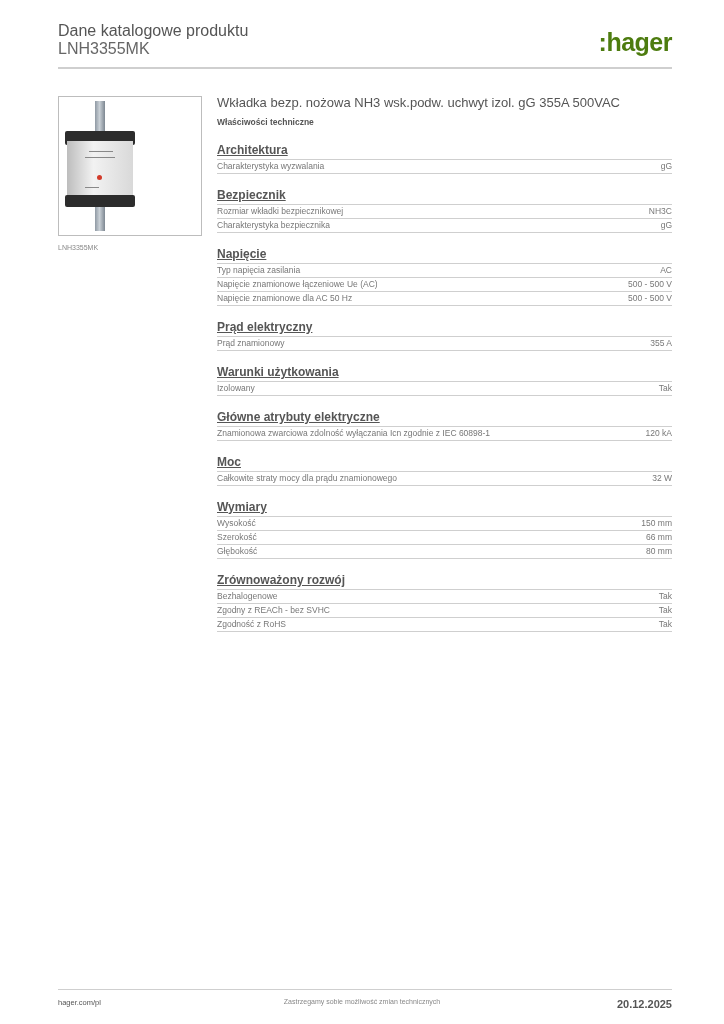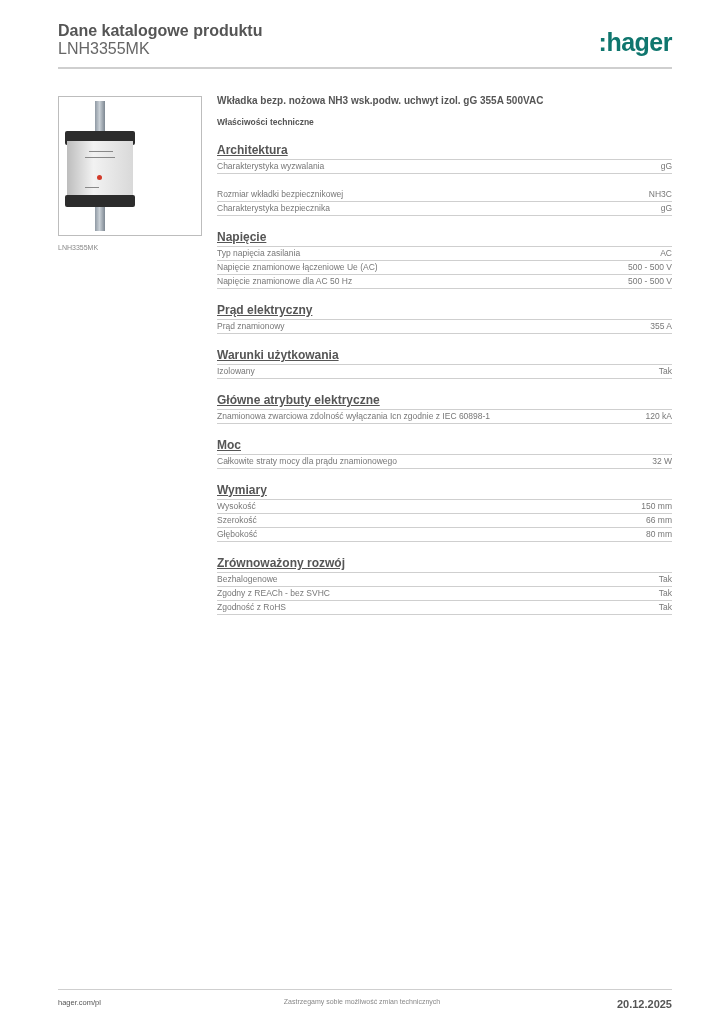--- a/index.html
+++ b/index.html
@@ -1,41 +1,41 @@
 <!DOCTYPE html>
 <html><head>
 <meta charset="utf-8">
 <style>
   html, body { margin: 0; padding: 0; background: #ffffff; }
   body { width: 724px; height: 1024px; position: relative; overflow: hidden;
          font-family: "Liberation Sans", sans-serif; color: #555; }
   .header { position: absolute; left: 58px; top: 22px; width: 614px; }
-  .title { font-size: 16px; font-weight: bold; color: #555; line-height: 18px; }
+  .title { font-size: 16px; font-weight: normal; color: #555; line-height: 18px; }
   .subtitle { font-size: 16px; color: #666; line-height: 18px; }
   .logo { position: absolute; right: 52px; top: 28px; font-size: 25px; font-weight: bold;
-          color: #0f766e; letter-spacing: -0.5px; font-family: "Liberation Sans", sans-serif; }
+          color: #4d7c0f; letter-spacing: -0.5px; font-family: "Liberation Sans", sans-serif; }
   .header-rule { position: absolute; left: 58px; top: 67px; width: 614px; height: 2px; background: #cfcfcf; }
 
   .image-box { position: absolute; left: 58px; top: 96px; width: 142px; height: 138px;
                border: 1px solid #bdbdbd; background: #fff; }
   .image-caption { position: absolute; left: 58px; top: 244px; font-size: 7px; color: #888; }
 
   .fuse-rail { position: absolute; left: 36px; top: 4px; width: 10px; height: 130px;
                background: linear-gradient(90deg, #8f99a3, #c9d0d6 45%, #7d8791); }
   .fuse-top { position: absolute; left: 6px; top: 34px; width: 70px; height: 14px;
               background: #2c2c2c; border-radius: 2px; }
   .fuse-body { position: absolute; left: 8px; top: 44px; width: 66px; height: 58px;
                background: linear-gradient(90deg, #bdbdbd, #f2f2f2 40%, #d9d9d9); }
   .fuse-bottom { position: absolute; left: 6px; top: 98px; width: 70px; height: 12px;
                  background: #2c2c2c; border-radius: 2px; }
   .fuse-led { position: absolute; left: 38px; top: 78px; width: 5px; height: 5px; border-radius: 50%; background: #d23a2a; }
   .fuse-label-line { position: absolute; height: 1px; background: #888; }
 
   .content { position: absolute; left: 217px; top: 95px; width: 455px; }
-  .product-desc { font-size: 10px; font-weight: bold; color: #555; height: 12px; }
+  .product-desc { font-size: 13px; font-weight: normal; color: #555; height: 12px; }
   .section-heading { font-size: 8.5px; font-weight: bold; color: #555; margin-top: 10px; height: 12px; }
   .group { margin-top: 14px; }
   .group-title { font-size: 12px; font-weight: bold; color: #555; padding-bottom: 2px;
                  border-bottom: 1.5px solid #cfcfcf; text-decoration: underline; }
   .row { display: flex; justify-content: space-between; font-size: 8.5px; color: #777;
          height: 13px; line-height: 13px; border-bottom: 1px solid #cfcfcf; }
   .row:last-child { border-bottom: 1.5px solid #cfcfcf; }
   .group.sustain .group-title { margin-bottom: 0; }
 
   .footer-rule { position: absolute; left: 58px; top: 989px; width: 614px; height: 1px; background: #cfcfcf; }
@@ -71,20 +71,21 @@
 
   <div class="group">
     <div class="group-title">Architektura</div>
     <div class="row">
         <span>Charakterystyka wyzwalania</span>
         <span>gG</span>
       </div>
   </div>
 
   <div class="group">
+    <div class="group-title">Bezpiecznik</div>
     <div class="row">
         <span>Rozmiar wkładki bezpiecznikowej</span>
         <span>NH3C</span>
       </div>
     <div class="row">
         <span>Charakterystyka bezpiecznika</span>
         <span>gG</span>
       </div>
   </div>
 

